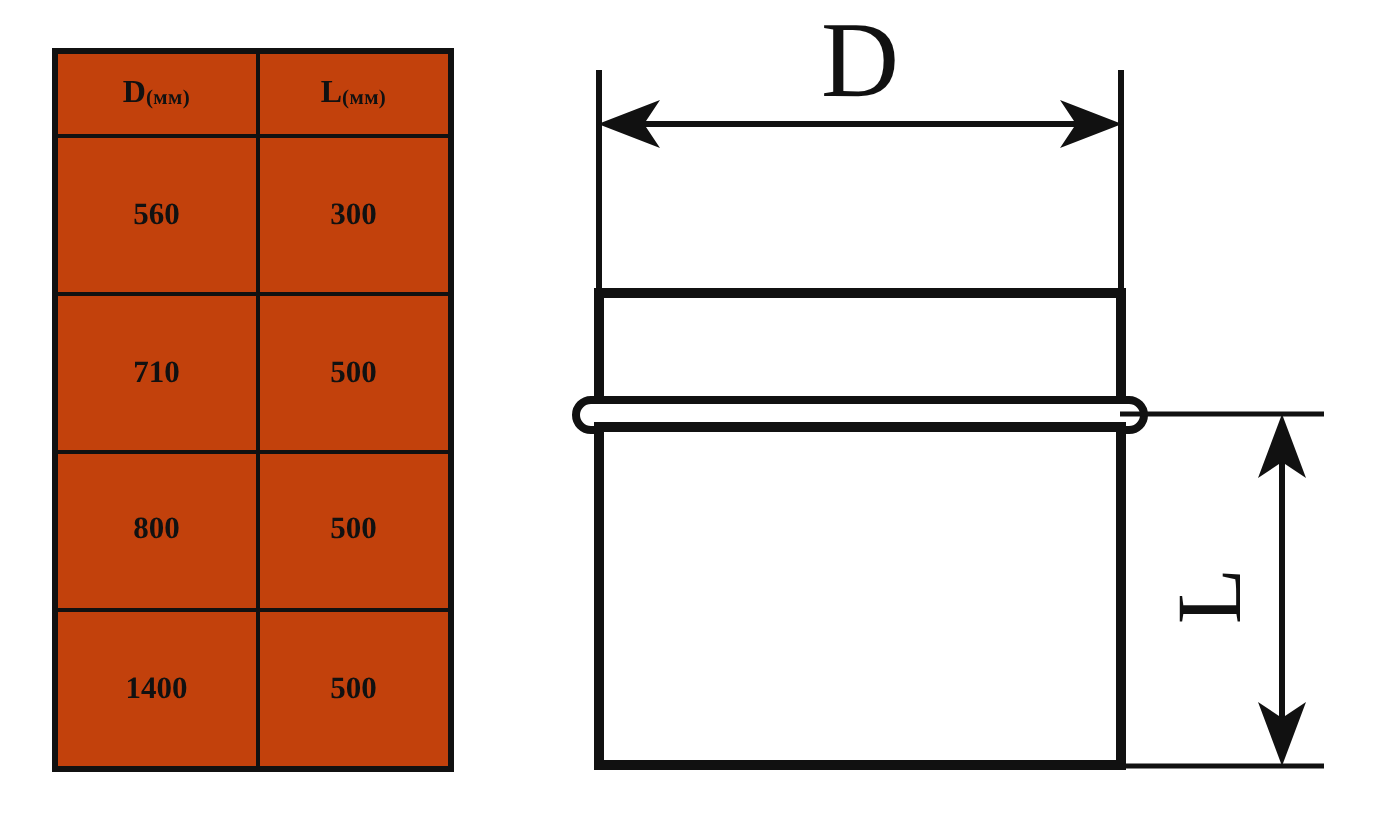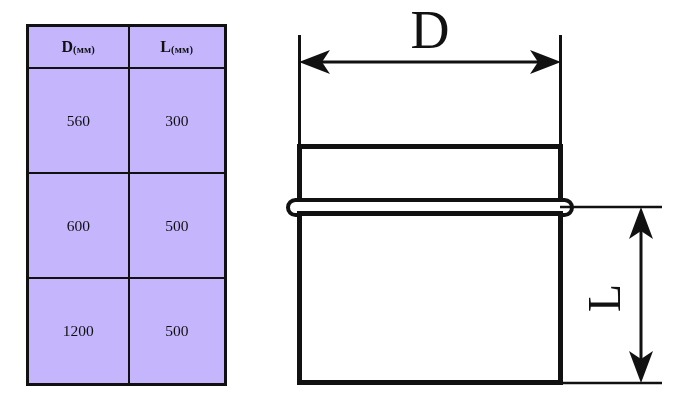--- a/index.html
+++ b/index.html
@@ -24,32 +24,32 @@
     top: 24px;
     width: 198px;
     height: 362px;
   }
   table.dim-table {
     width: 198px;
     height: 362px;
     border-collapse: collapse;
     table-layout: fixed;
     border: 3px solid #111111;
-    background: #c4b5fd;
+    background: #c2410c;
   }
   table.dim-table col.col-d { width: 101px; }
   table.dim-table col.col-l { width: 97px; }
   table.dim-table th,
   table.dim-table td {
     border: 2px solid #111111;
     text-align: center;
     vertical-align: middle;
     padding: 0;
     font-size: 15px;
-    font-weight: normal;
+    font-weight: bold;
     line-height: 1;
     color: #111111;
   }
   table.dim-table thead th {
     height: 40px;
     font-weight: bold;
     font-size: 16px;
   }
   table.dim-table tbody td {
     height: 40px;
@@ -102,25 +102,29 @@
         <th><span>D</span><span class="unit-sub">(мм)</span></th>
         <th><span>L</span><span class="unit-sub">(мм)</span></th>
       </tr>
     </thead>
     <tbody>
       <tr>
         <td>560</td>
         <td>300</td>
       </tr>
       <tr>
-        <td>600</td>
+        <td>710</td>
         <td>500</td>
       </tr>
       <tr>
-        <td>1200</td>
+        <td>800</td>
+        <td>500</td>
+      </tr>
+      <tr>
+        <td>1400</td>
         <td>500</td>
       </tr>
     </tbody>
   </table>
 </div>
 
 <div id="drawing">
   <svg viewBox="0 0 450 418" xmlns="http://www.w3.org/2000/svg">
 
     <line x1="49.5" y1="35" x2="49.5" y2="148" stroke="#111111" stroke-width="3"></line>

